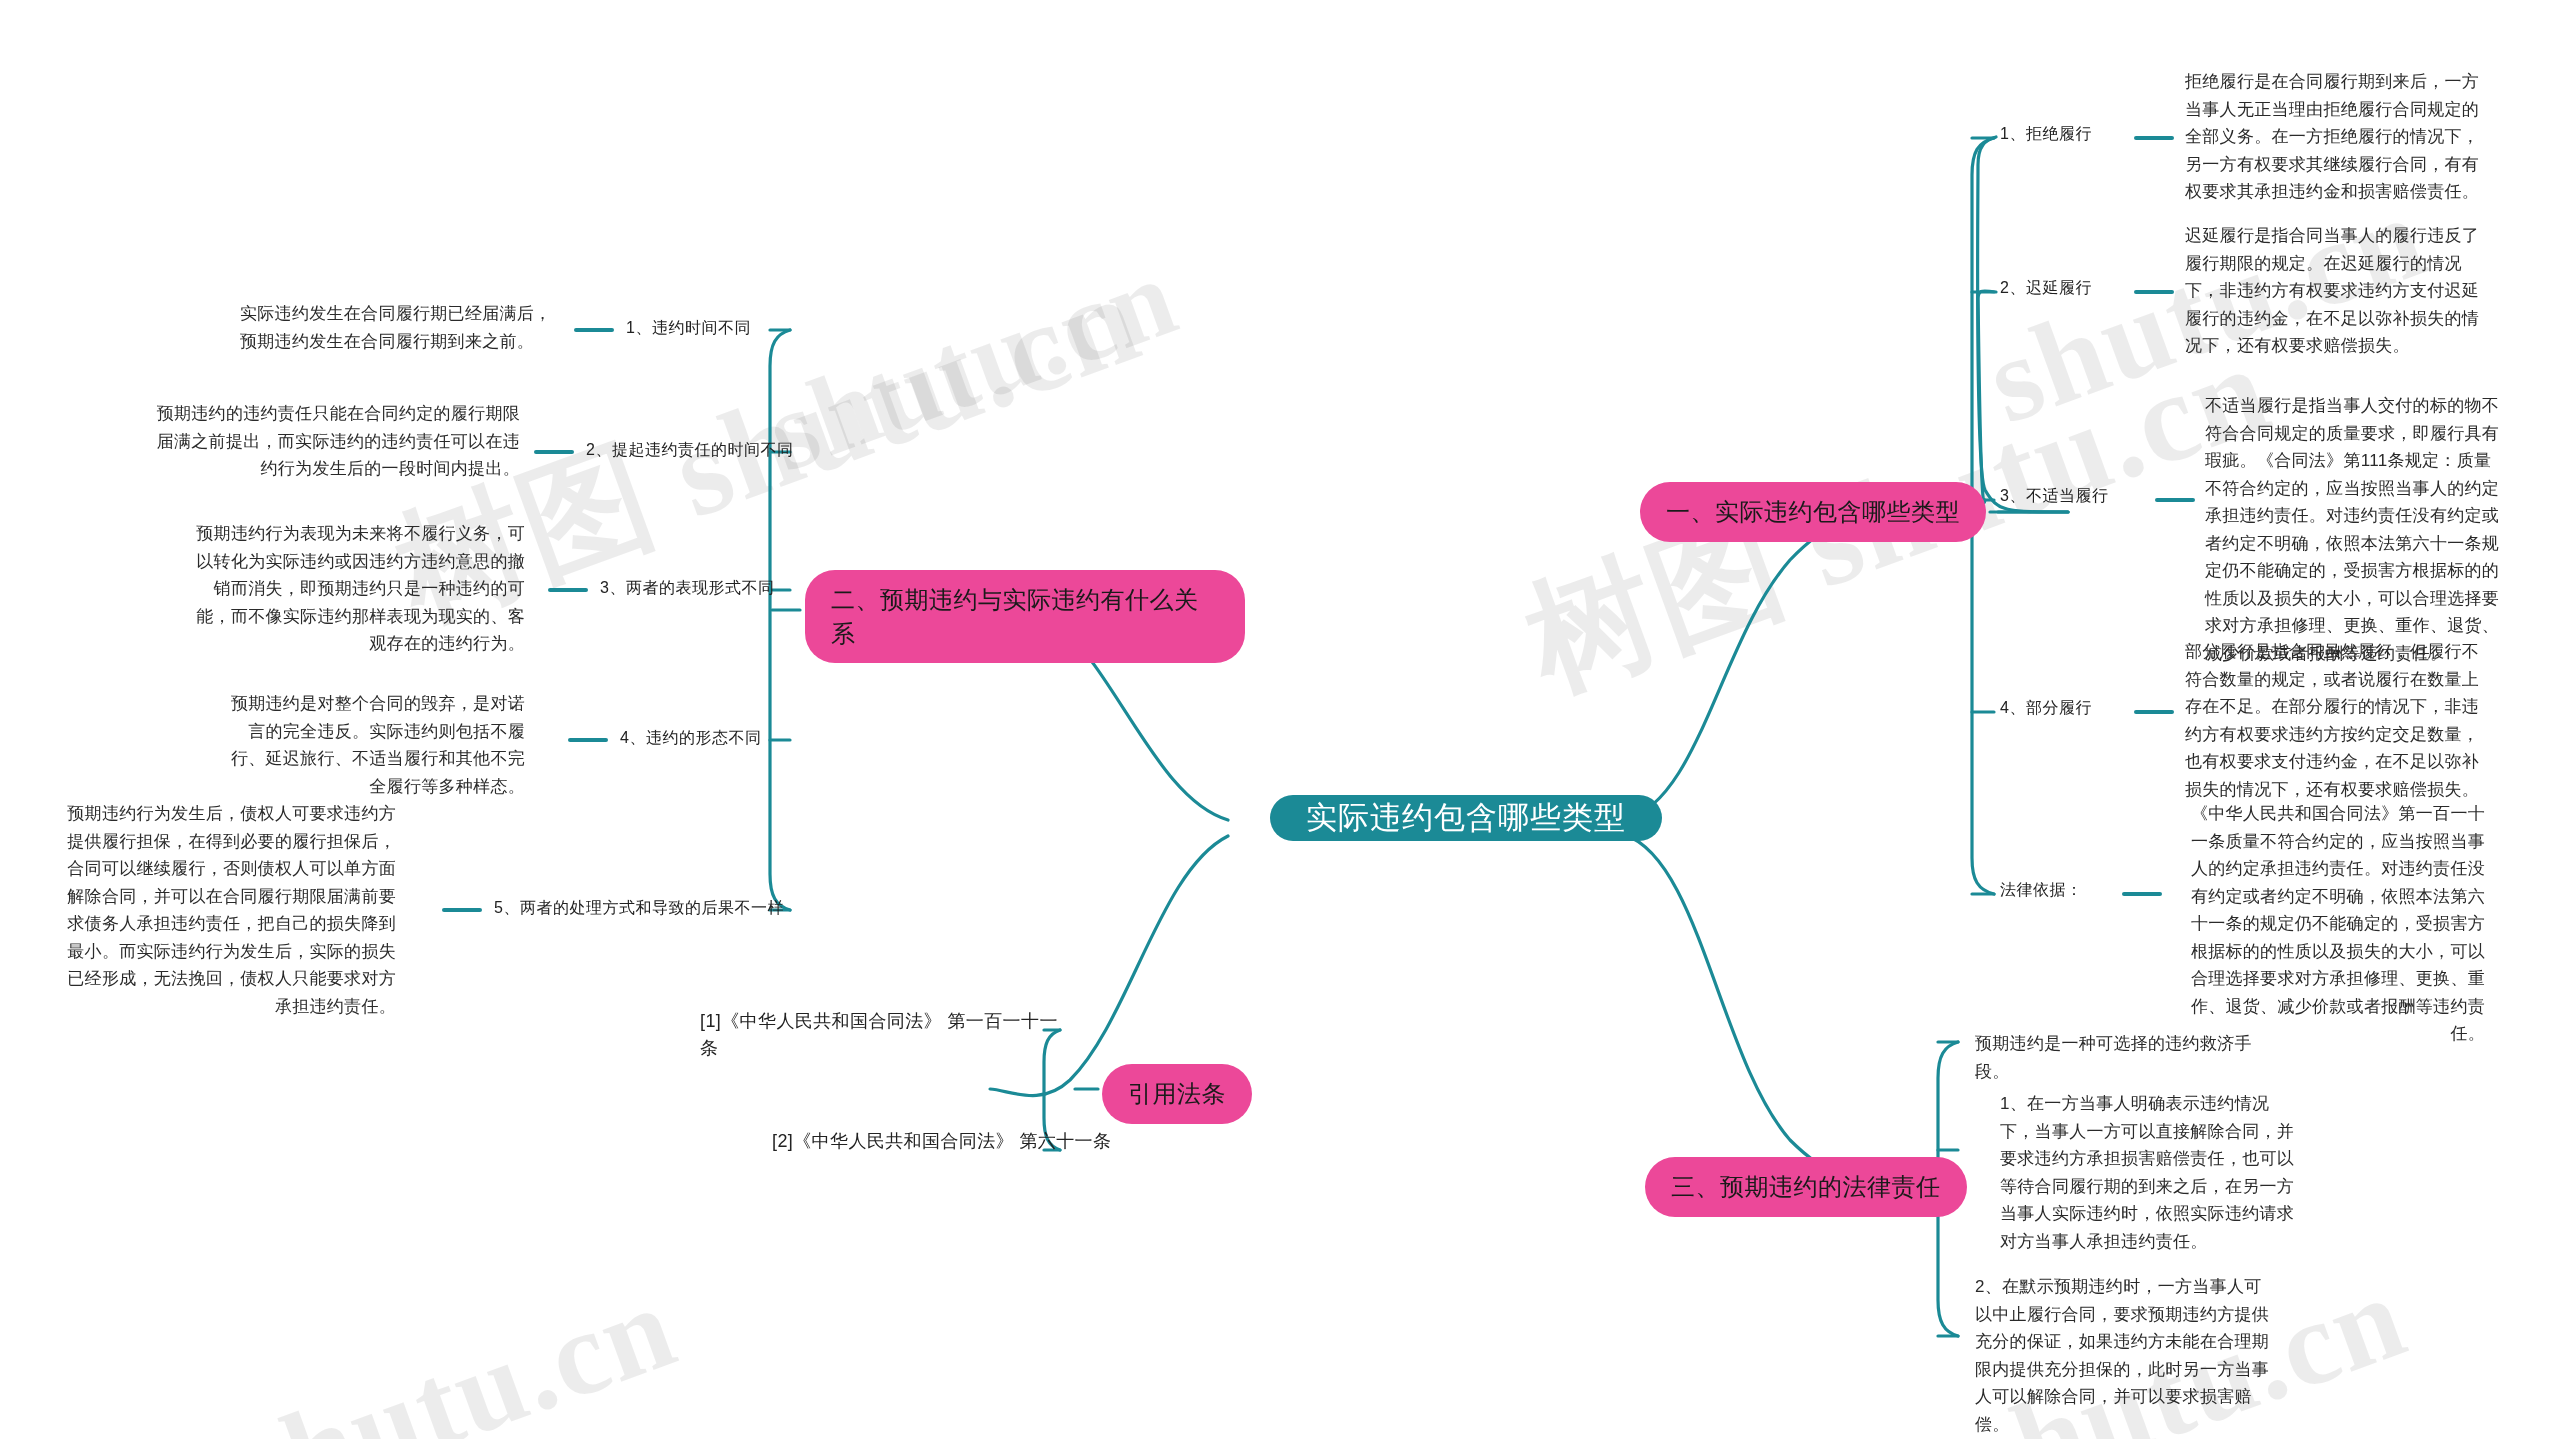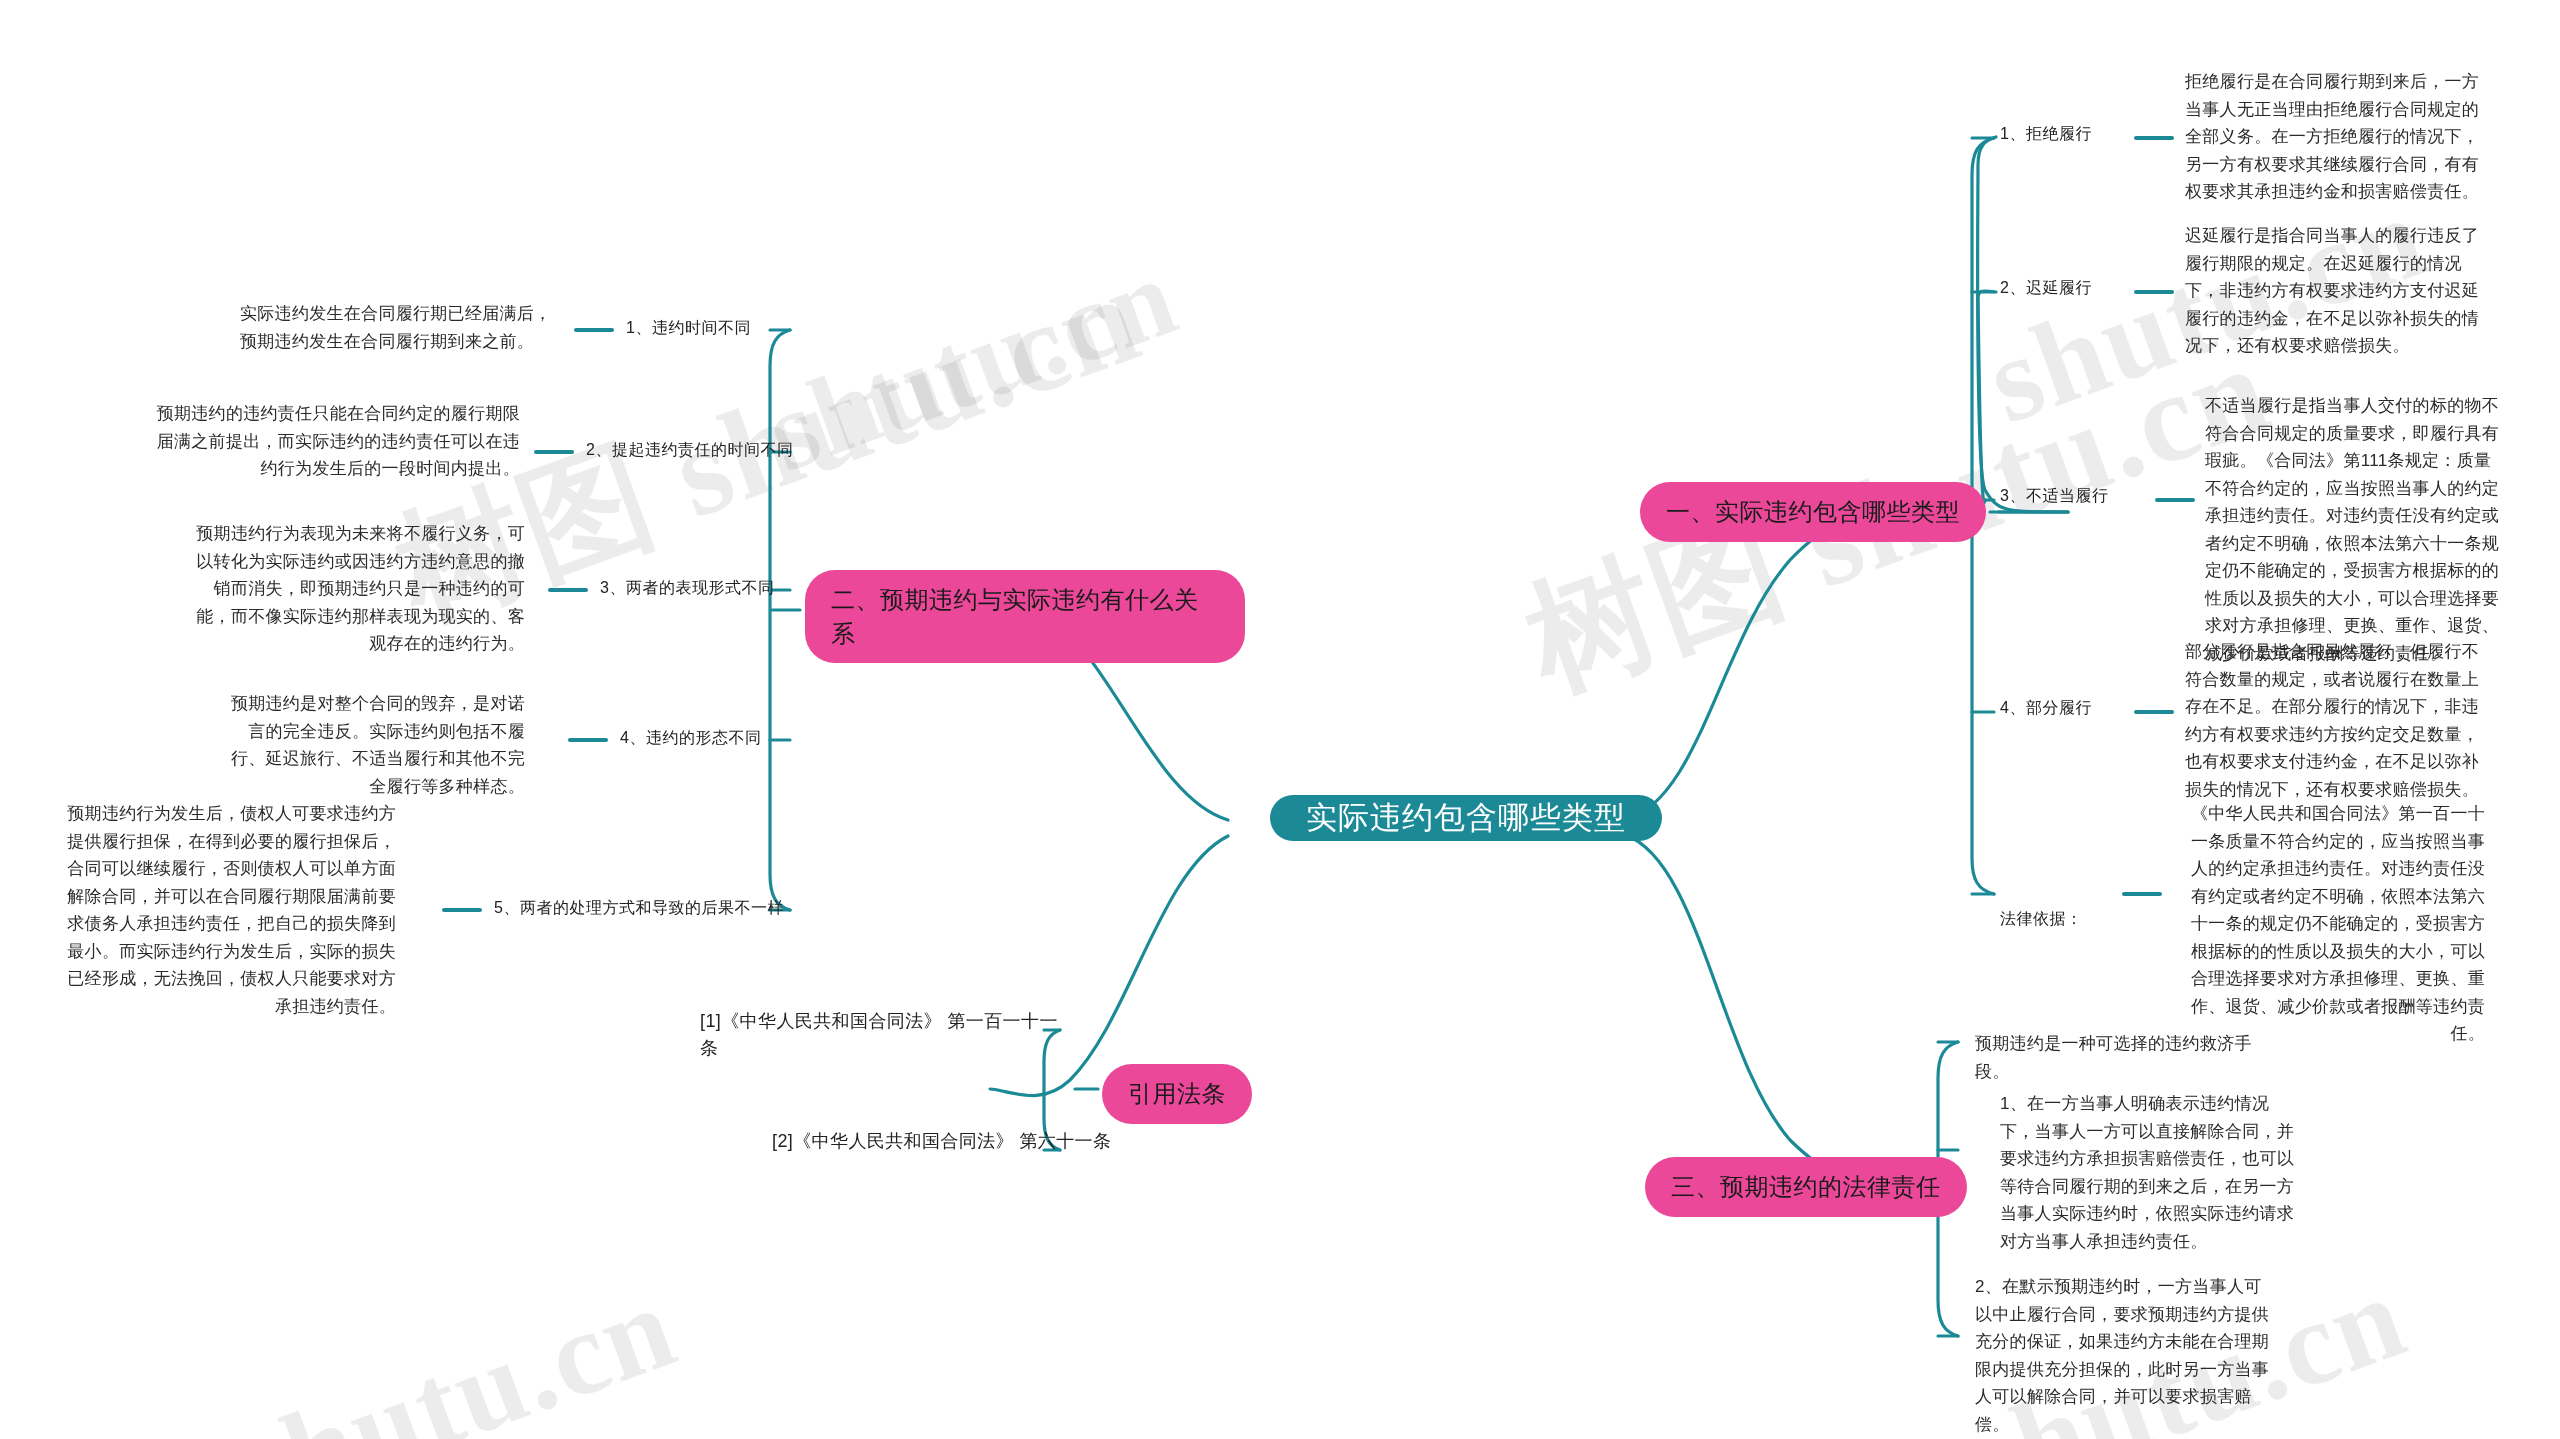--- a/index.html
+++ b/index.html
@@ -164,21 +164,21 @@
 
   <div class="node sub" style="left:2000px; top:276px;">2、迟延履行</div>
   <div class="node leaf right" style="left:2185px; top:222px; width:300px;">迟延履行是指合同当事人的履行违反了履行期限的规定。在迟延履行的情况下，非违约方有权要求违约方支付迟延履行的违约金，在不足以弥补损失的情况下，还有权要求赔偿损失。</div>
 
   <div class="node sub" style="left:2000px; top:484px;">3、不适当履行</div>
   <div class="node leaf right" style="left:2205px; top:364px; width:300px;margin-top:28px;">不适当履行是指当事人交付的标的物不符合合同规定的质量要求，即履行具有瑕疵。《合同法》第111条规定：质量不符合约定的，应当按照当事人的约定承担违约责任。对违约责任没有约定或者约定不明确，依照本法第六十一条规定仍不能确定的，受损害方根据标的的性质以及损失的大小，可以合理选择要求对方承担修理、更换、重作、退货、减少价款或者报酬等违约责任。</div>
 
   <div class="node sub" style="left:2000px; top:696px;">4、部分履行</div>
   <div class="node leaf right" style="left:2185px; top:638px; width:300px;">部分履行是指合同虽然履行，但履行不符合数量的规定，或者说履行在数量上存在不足。在部分履行的情况下，非违约方有权要求违约方按约定交足数量，也有权要求支付违约金，在不足以弥补损失的情况下，还有权要求赔偿损失。</div>
 
-  <div class="node sub" style="left:2000px; top:907px;text-align:center;">法律依据：</div>
+  <div class="node sub" style="left:2000px; top:878px;text-align:center;">法律依据：</div>
   <div class="node leaf right" style="left:2175px; top:800px; width:310px;text-align:right;">《中华人民共和国合同法》第一百一十一条质量不符合约定的，应当按照当事人的约定承担违约责任。对违约责任没有约定或者约定不明确，依照本法第六十一条的规定仍不能确定的，受损害方根据标的的性质以及损失的大小，可以合理选择要求对方承担修理、更换、重作、退货、减少价款或者报酬等违约责任。</div>
 
   <div class="node branch" style="left:1645px; top:1157px;">三、预期违约的法律责任</div>
 
   <div class="node leaf right" style="left:1975px; top:1030px; width:300px;">预期违约是一种可选择的违约救济手段。</div>
   <div class="node leaf right" style="left:2000px; top:1090px; width:300px;">1、在一方当事人明确表示违约情况下，当事人一方可以直接解除合同，并要求违约方承担损害赔偿责任，也可以等待合同履行期的到来之后，在另一方当事人实际违约时，依照实际违约请求对方当事人承担违约责任。</div>
   <div class="node leaf right" style="left:1975px; top:1273px; width:300px;">2、在默示预期违约时，一方当事人可以中止履行合同，要求预期违约方提供充分的保证，如果违约方未能在合理期限内提供充分担保的，此时另一方当事人可以解除合同，并可以要求损害赔偿。</div>
 
   <div class="node branch" style="left:805px; top:570px; width:440px;">二、预期违约与实际违约有什么关系</div>
 

